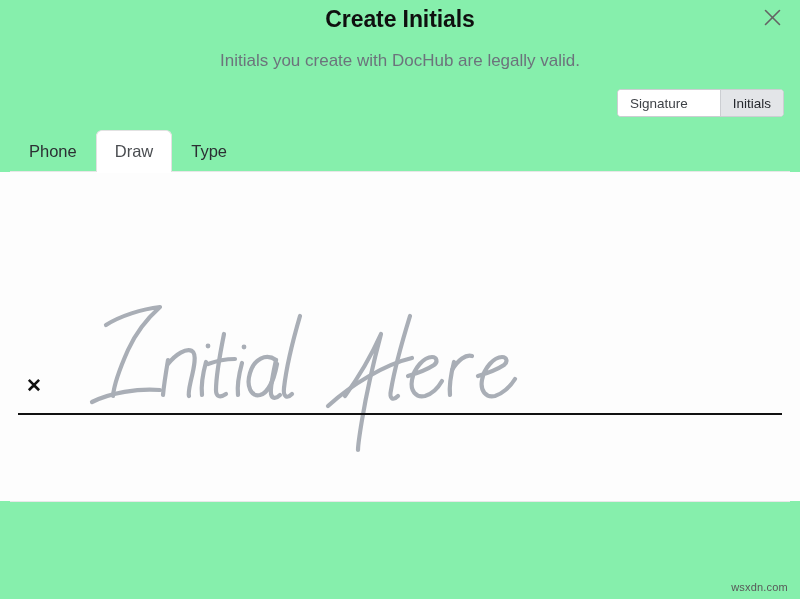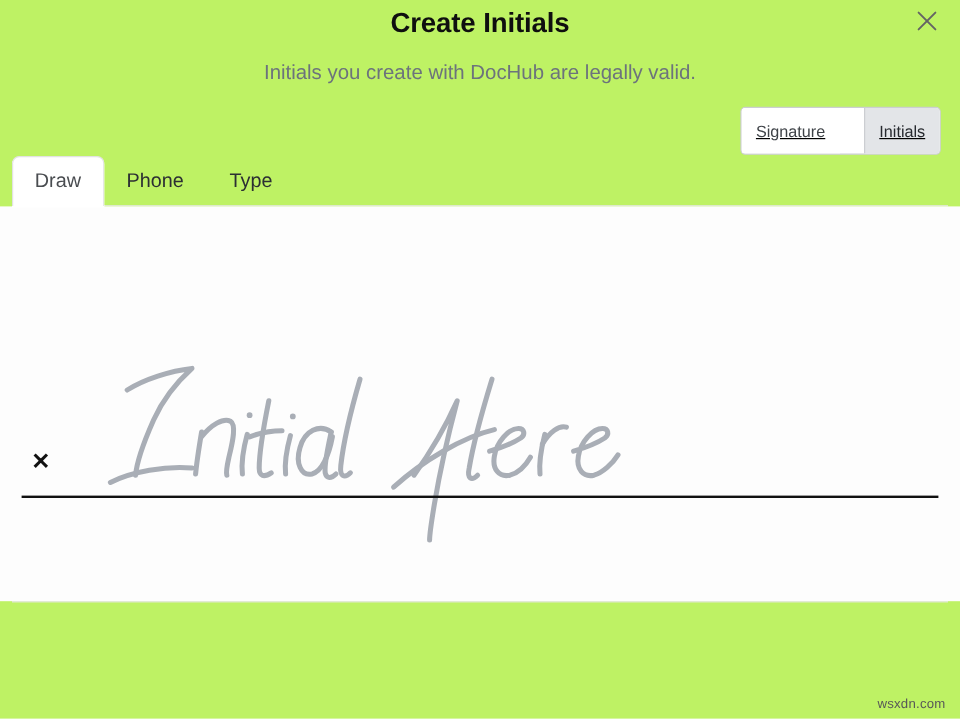--- a/index.html
+++ b/index.html
@@ -12,21 +12,21 @@
     background: #fcfcfc;
     font-family: "Liberation Sans", sans-serif;
     overflow: hidden;
     position: relative;
     -webkit-font-smoothing: antialiased;
   }
 
   #modal {
     position: absolute;
     inset: 0;
-    background: #bef264;
+    background: #86efac;
   }
 
   
   .modal-header {
     position: absolute;
     top: 0; left: 0; right: 0;
     height: 78px;
     text-align: center;
   }
   .modal-title {
@@ -69,23 +69,22 @@
   
   .segmented-control {
     position: absolute;
     top: 89px;
     right: 16px;
     display: flex;
     border: 1px solid #ccced2;
     border-radius: 4px;
     overflow: hidden;
     background: #ffffff;
-    height: 40px;
+    height: 28px;
     box-sizing: border-box;
-    text-decoration: underline;
   }
   .segment {
     display: flex;
     align-items: center;
     justify-content: center;
     padding: 0 12px;
     font-size: 13.5px;
     color: #3e4247;
     cursor: pointer;
     background: #ffffff;
@@ -218,22 +217,22 @@
       <line x1="15.5" y1="1.5" x2="1.5" y2="15.5" stroke="#646464" stroke-width="1.6" stroke-linecap="round"></line>
     </svg>
   </button>
 
   <div class="segmented-control">
     <button class="segment">Signature</button>
     <button class="segment active">Initials</button>
   </div>
 
   <div class="tab-bar">
+    <div class="tab">Phone</div>
     <div class="tab active">Draw</div>
-    <div class="tab">Phone</div>
     <div class="tab">Type</div>
   </div>
 
   <div class="draw-panel">
     <div class="signature-canvas"></div>
 
     <div class="sig-placeholder">
       <svg width="470" height="170" viewBox="0 0 470 170">
         <g fill="none" stroke="#a9aeb6" stroke-width="4.2" stroke-linecap="round" stroke-linejoin="round">
 

